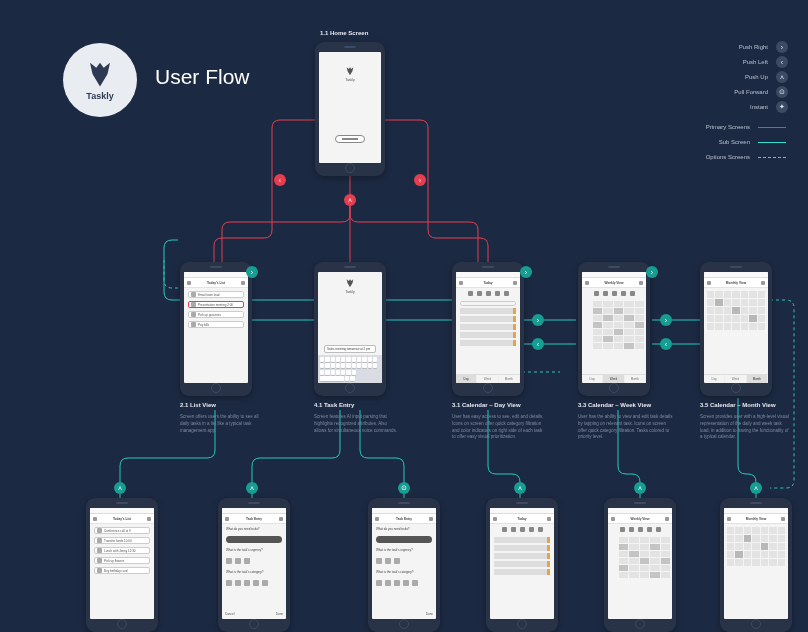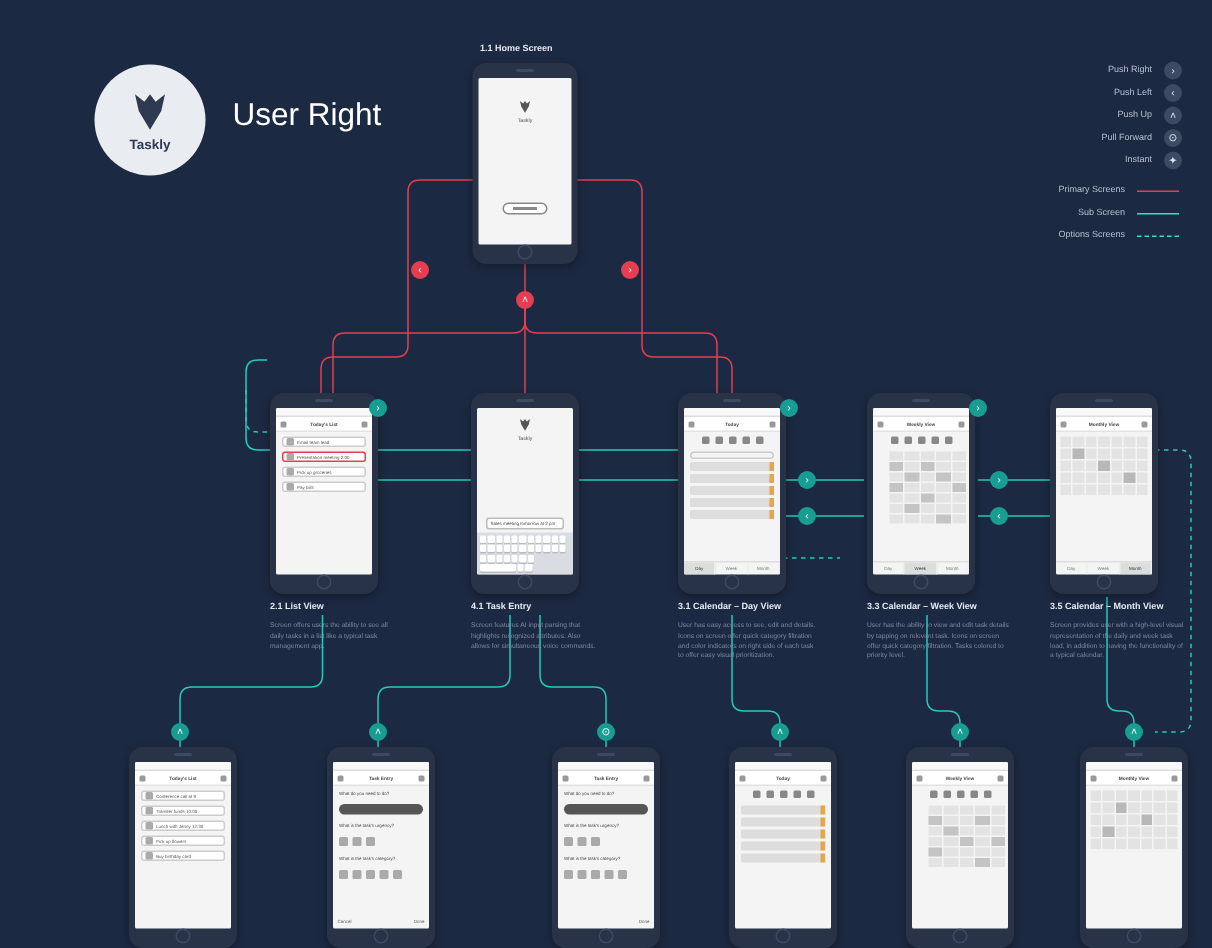--- a/index.html
+++ b/index.html
@@ -242,21 +242,21 @@
     <path d="M522 372 H560"></path>
   </g>
 </svg>
 
 <div class="logo-badge">
   <svg viewBox="0 0 24 24">
       <path d="M4 3 L9 7 L12 3 L15 7 L20 3 L18 12 L12 22 L6 12 Z"></path>
     </svg>
   <span>Taskly</span>
 </div>
-<div class="title">User Right</div>
+<div class="title">User Flow</div>
 
 <div class="legend">
   <div class="legend-row">
       <span>Push Right</span>
       <span class="legend-icon">›</span>
     </div>
   <div class="legend-row">
       <span>Push Left</span>
       <span class="legend-icon">‹</span>
     </div>

